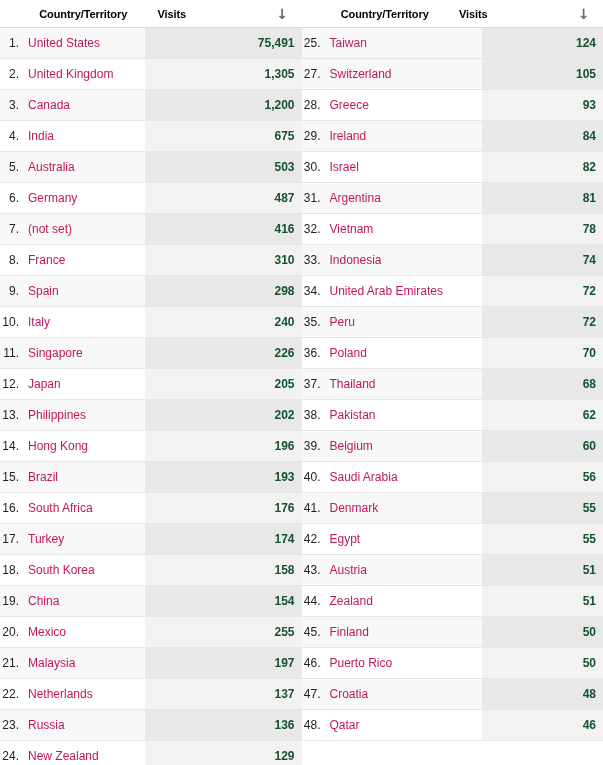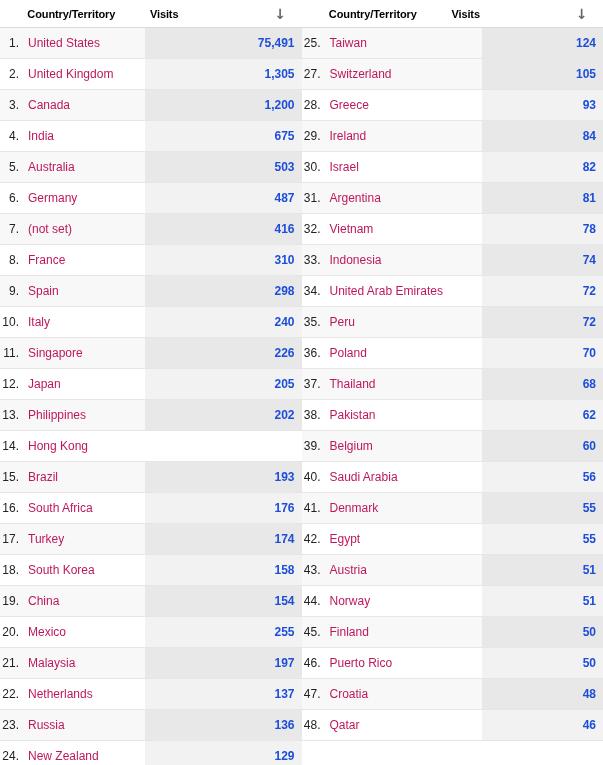--- a/index.html
+++ b/index.html
@@ -35,20 +35,21 @@
     display: flex;
     width: 301.5px;
     align-items: center;
   }
   .th {
     font-size: 11px;
     font-weight: bold;
     color: #000000;
     letter-spacing: -0.1px;
     white-space: nowrap;
+    margin-left: 7px;
   }
   .th-idx    { width: 23px; }
   .th-name   { width: 122px; padding-left: 5px; text-align: left; }
   .th-visits { width: 112px; padding-left: 4px;}
   .th-sort   { width: 44px;  text-align: center; }
   .sort-arrow {
     display: inline-block;
     color: #666666;
     font-size: 14px;
     line-height: 1;
@@ -97,21 +98,21 @@
     color: #be185d;
     cursor: pointer;
     overflow: hidden;
     white-space: nowrap;
   }
   .c-visits {
     width: 156.5px;
     justify-content: flex-end;
     padding-right: 7px;
     font-weight: bold;
-    color: #1d4ed8;
+    color: #14532d;
   }
   .trow.odd  .c-visits { background: #e8e8e8; }
   .trow.even .c-visits { background: #f2f2f2; }
 
   
   .col-half.right .c-name { width: 157px; }
   .col-half.right .c-visits { width: 121.5px; }
 </style>
 </head>
 <body>
@@ -200,20 +201,21 @@
           <div class="cell c-visits">205</div>
         </div>
         <div class="trow odd">
           <div class="cell c-idx">13.</div>
           <div class="cell c-name">Philippines</div>
           <div class="cell c-visits">202</div>
         </div>
         <div class="trow even">
           <div class="cell c-idx">14.</div>
           <div class="cell c-name">Hong Kong</div>
+          <div class="cell c-visits">196</div>
         </div>
         <div class="trow odd">
           <div class="cell c-idx">15.</div>
           <div class="cell c-name">Brazil</div>
           <div class="cell c-visits">193</div>
         </div>
         <div class="trow even">
           <div class="cell c-idx">16.</div>
           <div class="cell c-name">South Africa</div>
           <div class="cell c-visits">176</div>
@@ -345,21 +347,21 @@
           <div class="cell c-name">Egypt</div>
           <div class="cell c-visits">55</div>
         </div>
         <div class="trow odd">
           <div class="cell c-idx">43.</div>
           <div class="cell c-name">Austria</div>
           <div class="cell c-visits">51</div>
         </div>
         <div class="trow even">
           <div class="cell c-idx">44.</div>
-          <div class="cell c-name">Norway</div>
+          <div class="cell c-name">Zealand</div>
           <div class="cell c-visits">51</div>
         </div>
         <div class="trow odd">
           <div class="cell c-idx">45.</div>
           <div class="cell c-name">Finland</div>
           <div class="cell c-visits">50</div>
         </div>
         <div class="trow even">
           <div class="cell c-idx">46.</div>
           <div class="cell c-name">Puerto Rico</div>

